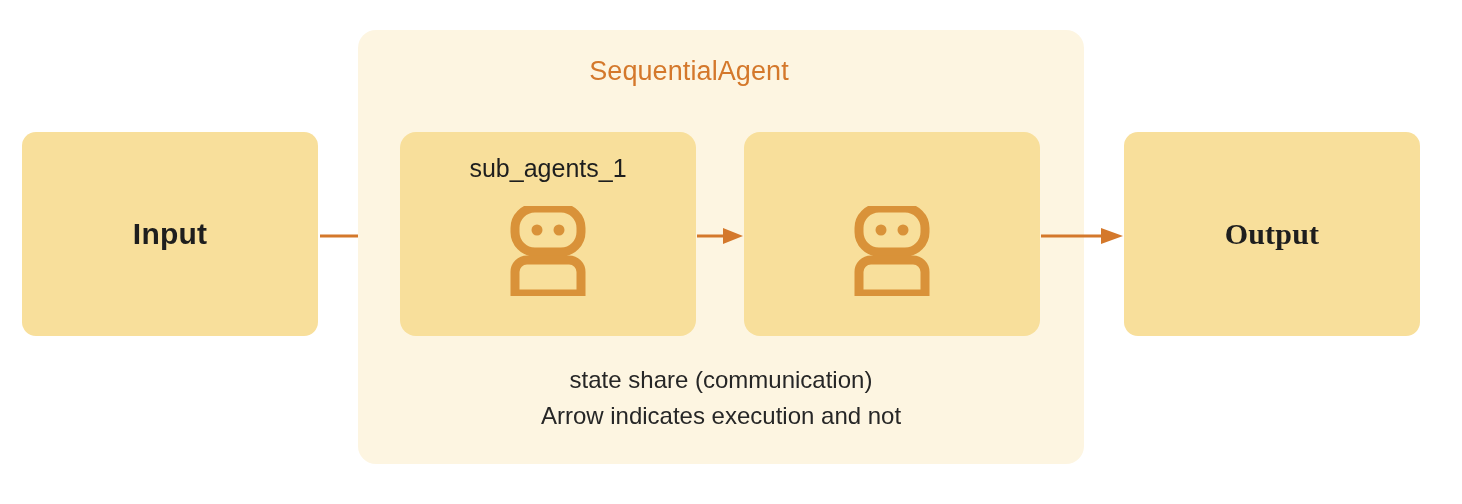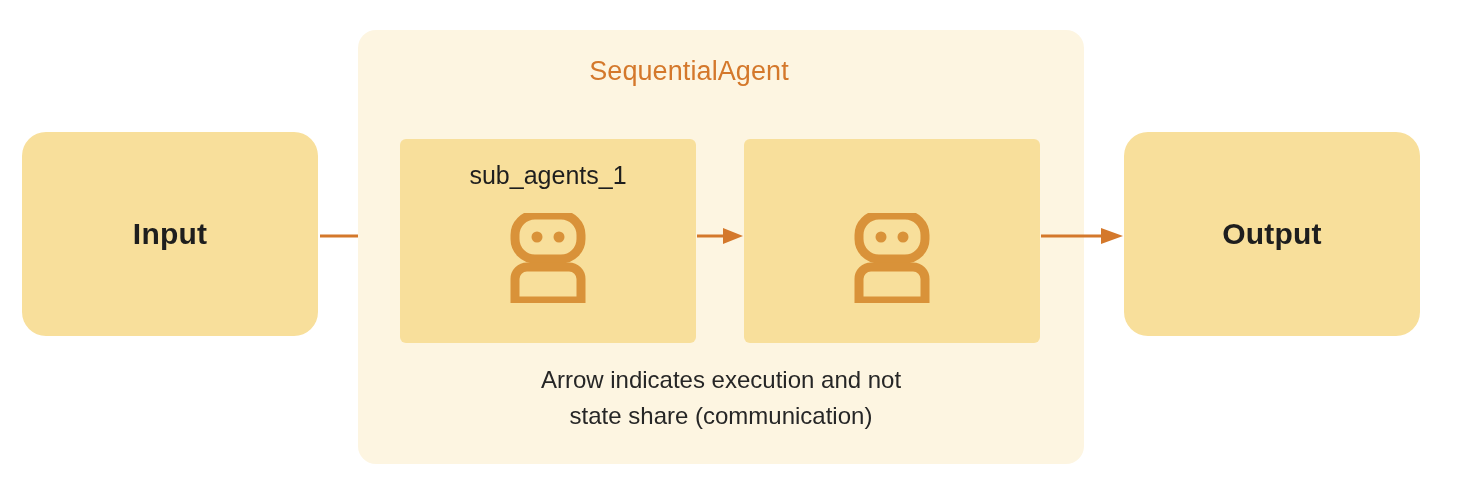--- a/index.html
+++ b/index.html
@@ -43,21 +43,21 @@
     font-size: 27px;
     color: #D4782B;
     letter-spacing: 0.1px;
     white-space: nowrap;
   }
 
   
   .node-box {
     position: absolute;
     background: #F8DF9B;
-    border-radius: 24px;
+    border-radius: 14px;
     box-sizing: border-box;
   }
 
   .io-box {
     display: flex;
     align-items: center;
     justify-content: center;
   }
   .io-label {
     font-size: 30px;
@@ -70,28 +70,29 @@
     left: 22px;
     top: 132px;
     width: 296px;
     height: 204px;
   }
   #output-box {
     left: 1124px;
     top: 132px;
     width: 296px;
     height: 204px;
+    font-family: Liberation Serif, serif;
   }
 
   
   .subagent-box {
-    top: 139px;
+    top: 132px;
     width: 296px;
     height: 204px;
-    border-radius: 6px;
+    border-radius: 16px;
   }
   #subagent-box-1 { left: 400px; }
   #subagent-box-2 { left: 744px; }
 
   .subagent-label {
     position: absolute;
     left: 0;
     top: 22px;
     width: 100%;
     text-align: center;
@@ -172,21 +173,21 @@
       <path d="M6 88 L6 66 a12 12 0 0 1 12 -12 L60 54 a12 12 0 0 1 12 12 L72 88 Z" fill="none" stroke="#D99239" stroke-width="9"></path>
     </svg>
   </div>
 
   <svg class="arrow" id="arrow-sub2-to-output" viewBox="0 0 82 24" preserveAspectRatio="none">
     <line x1="0" y1="12" x2="64" y2="12" stroke="#D4782B" stroke-width="3"></line>
     <polygon points="60,4 82,12 60,20" fill="#D4782B"></polygon>
   </svg>
 
   <div class="caption">
+    <span class="caption-line">state share (communication)</span>
     <span class="caption-line">Arrow indicates execution and not</span>
-    <span class="caption-line">state share (communication)</span>
   </div>
 
   <div class="node-box io-box" id="output-box">
     <span class="io-label">Output</span>
   </div>
 
 </div>
 
 </body></html>

